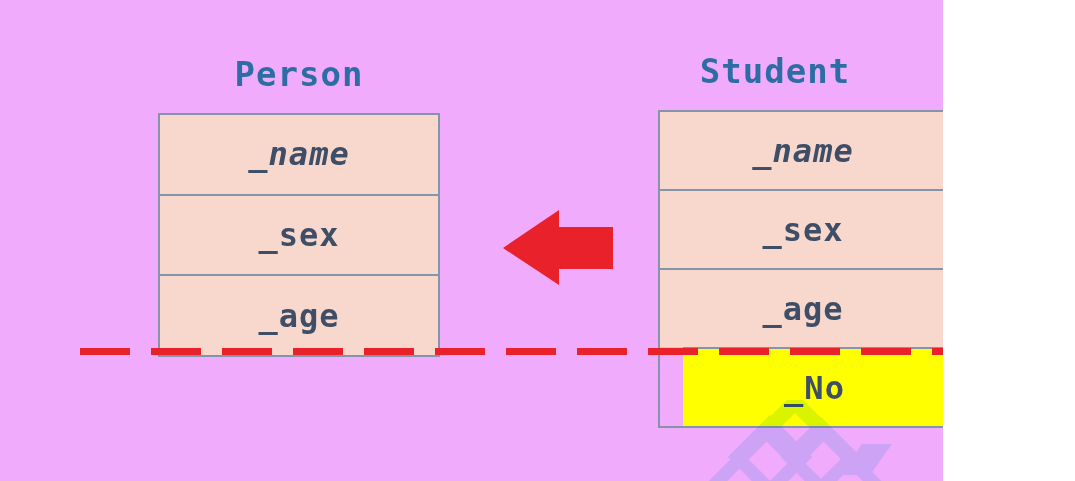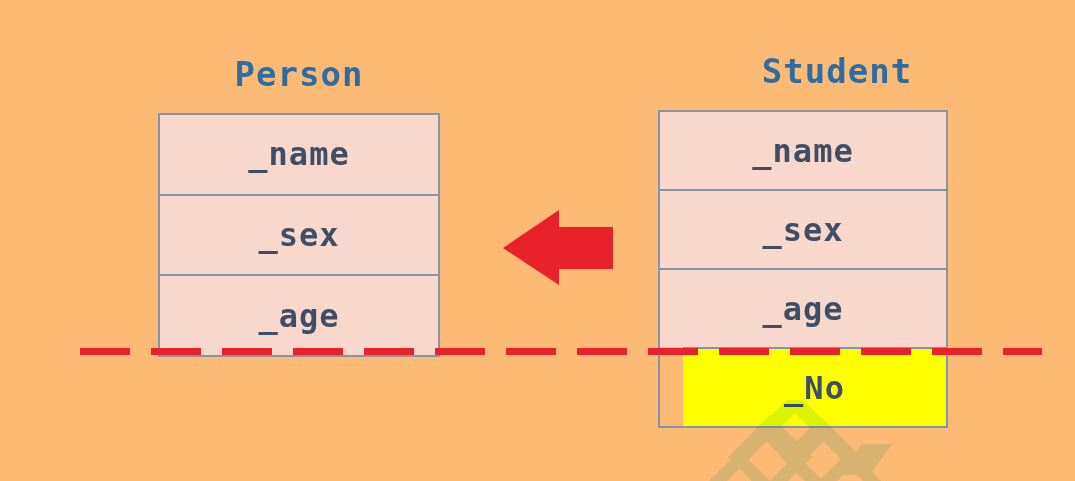--- a/index.html
+++ b/index.html
@@ -1,34 +1,34 @@
 <!DOCTYPE html>
 <html style="--row-fill: #f8d8cd; --row-border: #8494ab; --highlight-fill: #ffff00; --arrow-red: #e8212b; --dash-red: #e8212b; --title-blue: #2d6da3; --field-text: #3d4e66; --watermark-cyan: #daf4f9;"><head>
 <meta charset="utf-8">
 <style>
   html, body { margin: 0; padding: 0; background: #ffffff; }
   .canvas {
     position: relative;
-    width: 1075px;
+    width: 943px;
     height: 481px;
-    background: #fdba74;
+    background: #f0abfc;
     overflow: hidden;
     font-family: "DejaVu Sans Mono", "Liberation Mono", monospace;
   }
   .class-title {
     position: absolute;
     text-align: center;
     font-size: 34px;
     font-weight: bold;
     letter-spacing: 1px;
     color: var(--title-blue, #2d6da3);
     z-index: 2;
   }
   .title-person { left: 158px; top: 54px; width: 282px; }
-  .title-student { left: 692px; top: 51px; width: 290px; }
+  .title-student { left: 630px; top: 51px; width: 290px; }
 
   .class-box {
     position: absolute;
     display: flex;
     flex-direction: column;
     box-sizing: border-box;
     border: 2px solid var(--row-border, #8494ab);
     z-index: 1;
   }
   .box-person { left: 158px; top: 113px; width: 282px; height: 244px; }
@@ -39,21 +39,21 @@
     display: flex;
     align-items: center;
     justify-content: center;
     background: var(--row-fill, #f8d8cd);
     border-top: 2px solid var(--row-border, #8494ab);
     font-size: 32px;
     font-weight: bold;
     letter-spacing: 1px;
     color: var(--field-text, #3d4e66);
   }
-  .field-row:first-child { border-top: none; }
+  .field-row:first-child { border-top: none; font-style: italic; }
   .field-row.highlight { background: var(--highlight-fill, #ffff00); margin-left: 23px; }
 
   .arrow-svg {
     position: absolute;
     left: 500px; top: 205px;
     width: 115px; height: 85px;
     z-index: 4;
   }
   .arrow-svg polygon { fill: var(--arrow-red, #e8212b); }
 

